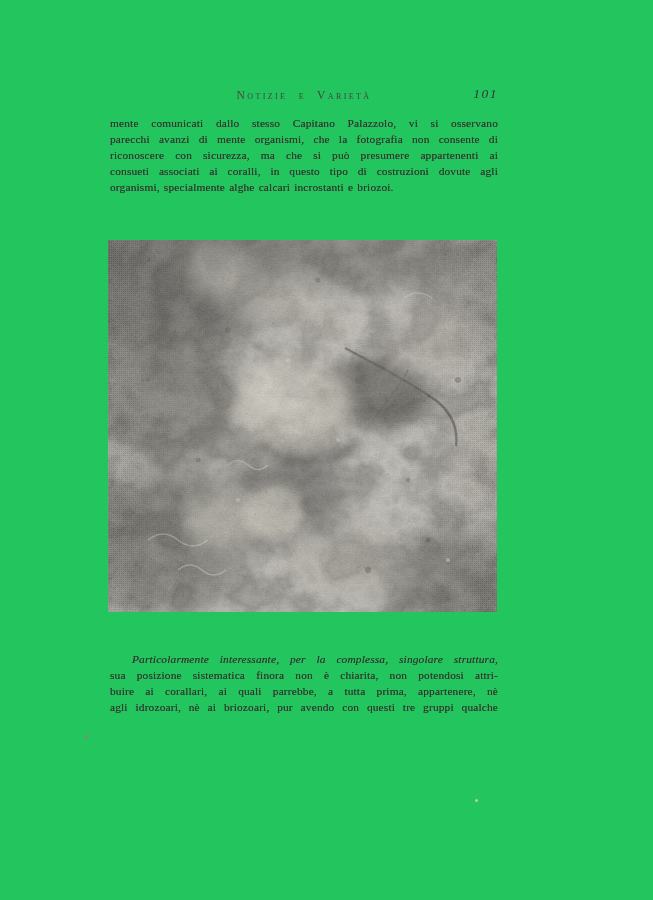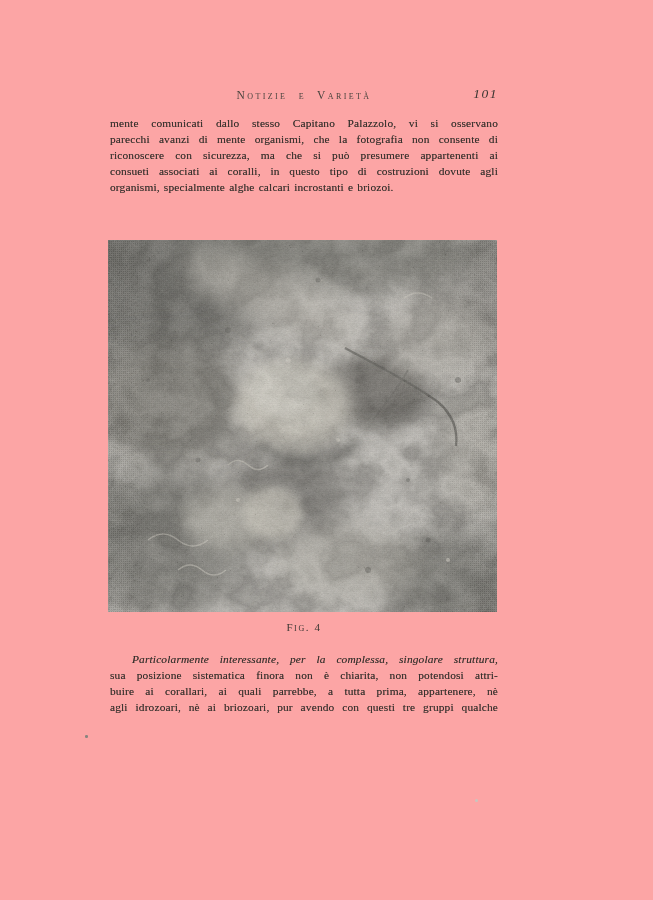--- a/index.html
+++ b/index.html
@@ -4,21 +4,21 @@
 <style>
   html, body { margin: 0; padding: 0; }
   body {
     width: 653px; height: 900px;
     background: #ffffff;
     font-family: "Liberation Serif", serif;
     position: relative; overflow: hidden;
   }
   .page {
     position: absolute; inset: 0;
-    background: #fca5a5;
+    background: #22c55e;
   }
   
   .runhead {
     position: absolute; left: 110px; top: 88px; width: 388px; height: 18px;
   }
   .runhead .title {
     position: absolute; left: 0; right: 0; top: 1px;
     text-align: center;
     font-variant: small-caps;
     font-size: 11.5px; letter-spacing: 2.4px; word-spacing: 6px;
@@ -170,21 +170,20 @@
           <circle cx="180" cy="120" r="2.5"></circle>
         <circle cx="130" cy="260" r="2"></circle>
           <circle cx="340" cy="320" r="2"></circle>
       </g>
 
       <rect x="0" y="0" width="389" height="372" filter="url(#coarse)" opacity="0.28"></rect>
       <rect x="0" y="0" width="389" height="372" filter="url(#grain)" opacity="0.14"></rect>
     </svg>
   </div>
 
-  <div class="fig-caption">Fig. 4</div>
 
   <div class="para para2">
     <div class="line indent">Particolarmente interessante, per la complessa, singolare struttura,</div>
     <div class="line">sua posizione sistematica finora non è chiarita, non potendosi attri-</div>
     <div class="line">buire ai corallari, ai quali parrebbe, a tutta prima, appartenere, nè</div>
     <div class="line">agli idrozoari, nè ai briozoari, pur avendo con questi tre gruppi qualche</div>
   </div>
 
   <span class="speck speck1"></span>
   <span class="speck speck2"></span>

